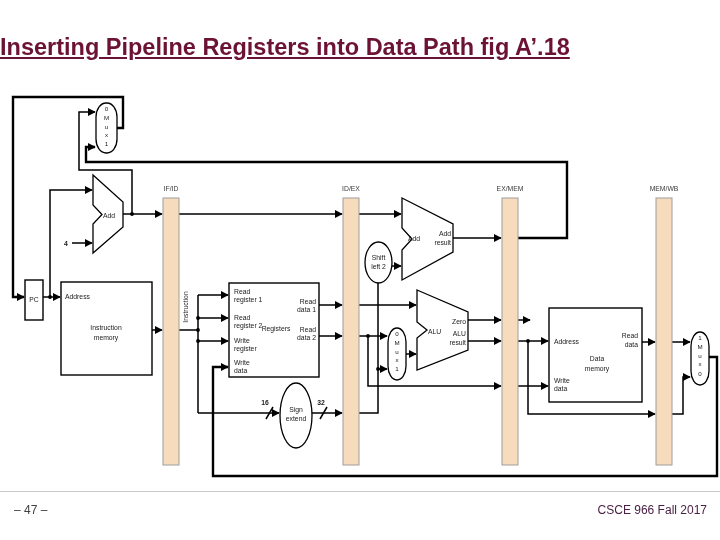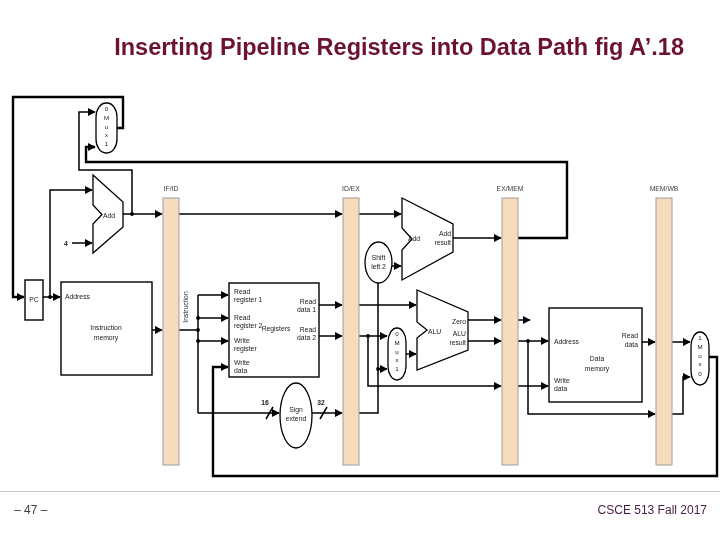--- a/index.html
+++ b/index.html
@@ -1,19 +1,19 @@
 <!DOCTYPE html>
 <html><head>
 <meta charset="utf-8">
 <style>
   html,body{margin:0;padding:0;background:#fff;width:720px;height:540px;overflow:hidden;
     font-family:"Liberation Sans",sans-serif;}
   .page{position:relative;width:720px;height:540px;background:#ffffff;}
-  .title{position:absolute;top:34px;left:0;width:684px;text-align:right;
-    font-size:23.5px;font-weight:bold;color:#6C1335;letter-spacing:0px;}
+  .title{position:absolute;top:34px;left:0;width:684px;text-align:left;
+    font-size:23.5px;font-weight:bold;color:#6C1335;letter-spacing:0px;text-decoration:underline;}
   .footer-sep{position:absolute;top:491px;left:0;width:720px;height:1px;background:#c9c9c9;}
   .footer-left{position:absolute;top:503px;left:14px;font-size:12px;color:#404040;}
   .footer-right{position:absolute;top:503px;right:13px;font-size:12px;color:#4B2145;}
   svg{position:absolute;top:0;left:0;}
   svg text{font-family:"Liberation Sans",sans-serif;fill:#1a1a1a;}
   .lbl{font-size:6.8px;}
   .muxt{font-size:6.2px;}
   .barlbl{font-size:6.8px;fill:#3a3a3a;}
   .num{font-size:6.8px;font-weight:bold;}
   .wire{stroke:#000;stroke-width:1.5;fill:none;}
@@ -204,14 +204,14 @@
       <text class="muxt" x="700" y="340" text-anchor="middle">1</text>
       <text class="muxt" x="700" y="349" text-anchor="middle">M</text>
       <text class="muxt" x="700" y="357.5" text-anchor="middle">u</text>
       <text class="muxt" x="700" y="366" text-anchor="middle">x</text>
       <text class="muxt" x="700" y="376" text-anchor="middle">0</text>
     </g>
   </svg>
 
   <div class="footer-sep"></div>
   <div class="footer-left">– 47 –</div>
-  <div class="footer-right">CSCE 513 Fall 2017</div>
+  <div class="footer-right">CSCE 966 Fall 2017</div>
 </div>
 
 </body></html>

